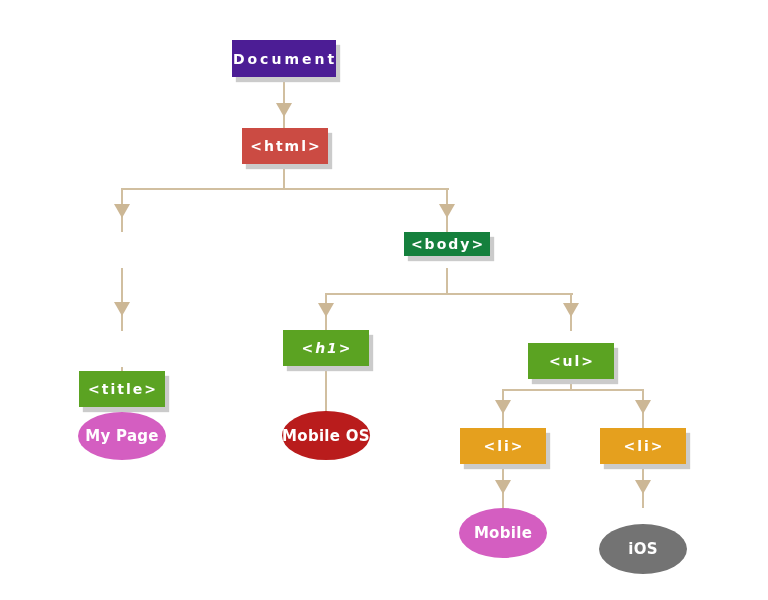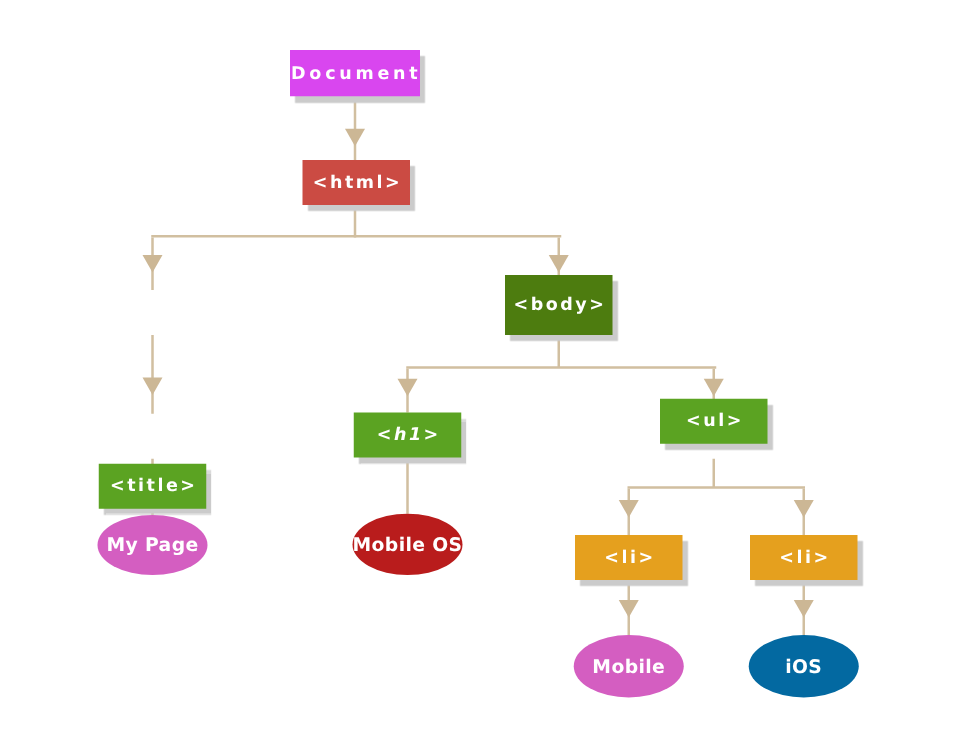--- a/index.html
+++ b/index.html
@@ -54,38 +54,38 @@
   <div class="arrowhead" style="left:439px;top:204px;"></div>
   <div class="arrowhead" style="left:114px;top:302px;"></div>
   <div class="arrowhead" style="left:114px;top:384px;"></div>
   <div class="arrowhead" style="left:318px;top:303px;"></div>
   <div class="arrowhead" style="left:563px;top:303px;"></div>
   <div class="arrowhead" style="left:495px;top:400px;"></div>
   <div class="arrowhead" style="left:635px;top:400px;"></div>
   <div class="arrowhead" style="left:495px;top:480px;"></div>
   <div class="arrowhead" style="left:635px;top:480px;"></div>
 
-  <div class="node box" style="left: 232px; top: 40px; width: 104px; height: 37px; letter-spacing: 3px; background: #d946ef;">Document</div>
+  <div class="node box" style="left: 232px; top: 40px; width: 104px; height: 37px; letter-spacing: 3px; background: #4c1d95;">Document</div>
 
   <div class="node box" style="left: 242px; top: 128px; width: 86px; height: 36px; background: rgb(203, 75, 67);">&lt;html&gt;</div>
 
 
-  <div class="node box" style="left: 404px; top: 220px; width: 86px; height: 48px; background: #4d7c0f;">&lt;body&gt;</div>
+  <div class="node box" style="left: 404px; top: 232px; width: 86px; height: 24px; background: #15803d;">&lt;body&gt;</div>
 
   <div class="node box" style="left: 79px; top: 331px; width: 86px; height: 36px; background: rgb(91, 163, 34); margin-top: 40px;">&lt;title&gt;</div>
 
   <div class="node box" style="left: 283px; top: 330px; width: 86px; height: 36px; background: rgb(91, 163, 34); font-style: italic;">&lt;h1&gt;</div>
 
-  <div class="node box" style="left: 528px; top: 319px; width: 86px; height: 36px; background: rgb(91, 163, 34);">&lt;ul&gt;</div>
+  <div class="node box" style="left: 528px; top: 343px; width: 86px; height: 36px; background: rgb(91, 163, 34);">&lt;ul&gt;</div>
 
   <div class="node box" style="left: 460px; top: 428px; width: 86px; height: 36px; background: rgb(229, 160, 30);">&lt;li&gt;</div>
 
   <div class="node box" style="left: 600px; top: 428px; width: 86px; height: 36px; background: rgb(229, 160, 30);">&lt;li&gt;</div>
 
   <div class="node ellipse" style="left: 78px; top: 412px; width: 88px; height: 48px; background: rgb(212, 94, 193);">My Page</div>
 
   <div class="node ellipse" style="left: 282px; top: 411px; width: 88px; height: 49px; background: #b91c1c;">Mobile OS</div>
 
   <div class="node ellipse" style="left: 459px; top: 508px; width: 88px; height: 50px; background: rgb(212, 94, 193);">Mobile</div>
 
-  <div class="node ellipse" style="left: 599px; top: 508px; width: 88px; height: 50px; background: #0369a1;">iOS</div>
+  <div class="node ellipse" style="left: 599px; top: 524px; width: 88px; height: 50px; background: #737373;">iOS</div>
 
 </div>
 
 </body></html>

